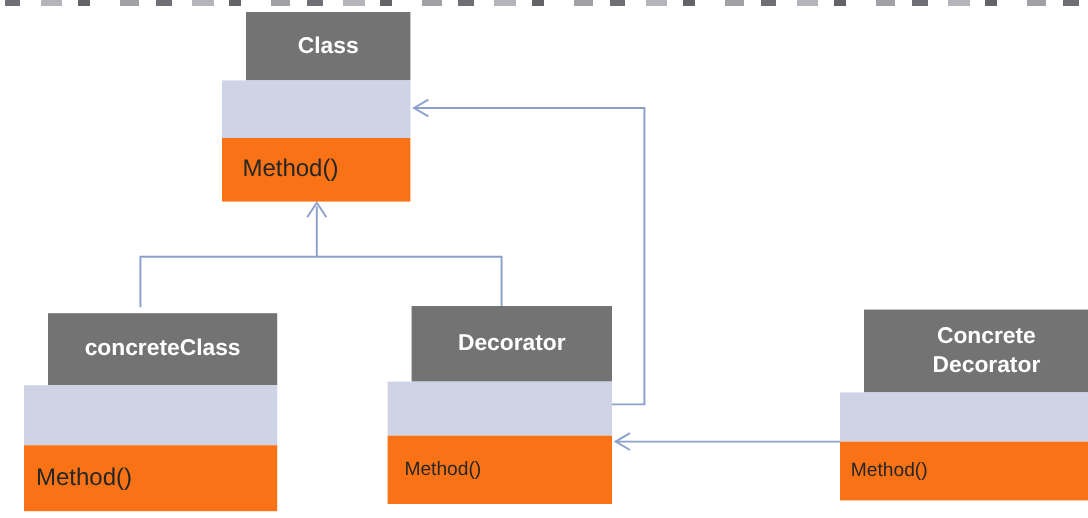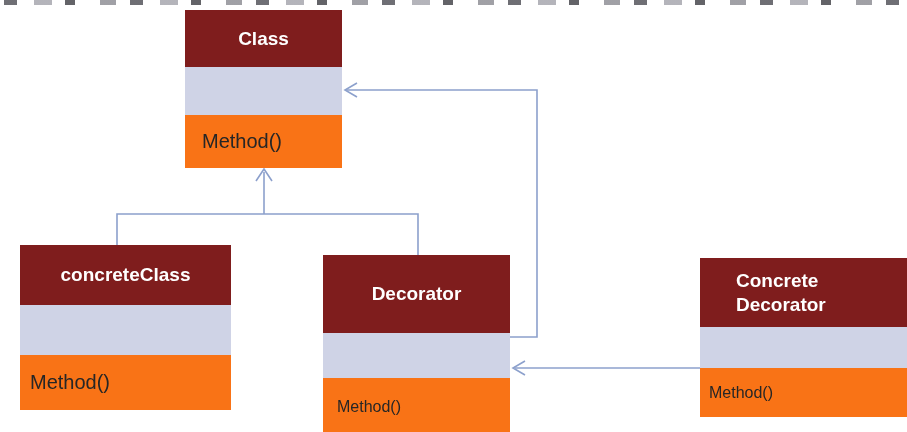--- a/index.html
+++ b/index.html
@@ -45,51 +45,53 @@
     stroke-linecap: butt;
   }
 
   
   .uml-box {
     position: absolute;
     display: flex;
     flex-direction: column;
   }
   .uml-box .hdr {
-    background: #7f1d1d;
+    background: #737373;
     color: #ffffff;
     font-weight: bold;
     display: flex;
     align-items: center;
     justify-content: center;
+    text-align: center;
     line-height: 1.22;
+    margin-left: 20px;
   }
   .uml-box .attrs {
     background: #CFD3E6;
   }
   .uml-box .meth {
     background: #f97316;
     color: #262626;
     display: flex;
     align-items: center;
   }
 
   
   .b-class        { left: 185px; top: 10px;  width: 157px; }
   .b-class .hdr   { height: 57px; font-size: 19px; }
   .b-class .attrs { height: 48px; }
   .b-class .meth  { height: 53px; font-size: 20px; padding-left: 17px; }
 
-  .b-cclass        { left: 20px; top: 245px; width: 211px; }
+  .b-cclass        { left: 20px; top: 261px; width: 211px; }
   .b-cclass .hdr   { height: 60px; font-size: 19px; }
   .b-cclass .attrs { height: 50px; }
   .b-cclass .meth  { height: 55px; font-size: 20px; padding-left: 10px; }
 
   .b-deco        { left: 323px; top: 255px; width: 187px; }
-  .b-deco .hdr   { height: 78px; font-size: 19px; }
+  .b-deco .hdr   { height: 63px; font-size: 19px; }
   .b-deco .attrs { height: 45px; }
   .b-deco .meth  { height: 57px; font-size: 16px; padding-left: 14px; }
 
   .b-cdeco        { left: 700px; top: 258px; width: 224px; }
   .b-cdeco .hdr   { height: 69px; font-size: 19px; padding: 0 36px; }
   .b-cdeco .attrs { height: 41px; }
   .b-cdeco .meth  { height: 49px; font-size: 16px; padding-left: 9px; }
 </style>
 </head>
 <body>

